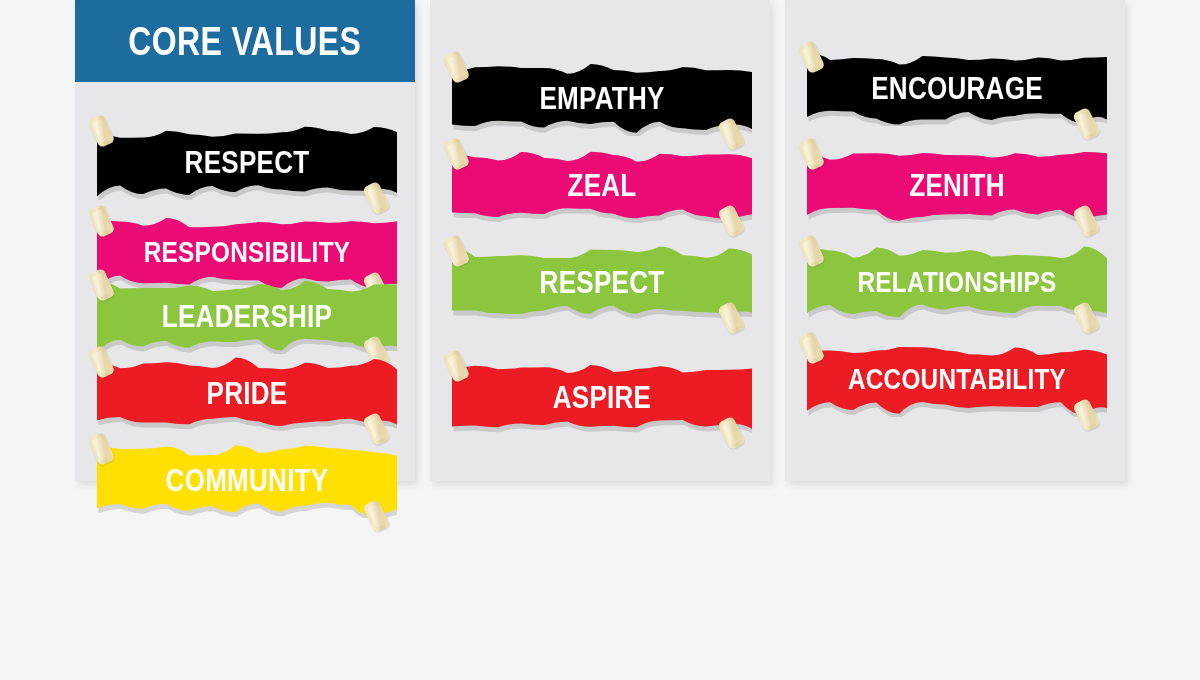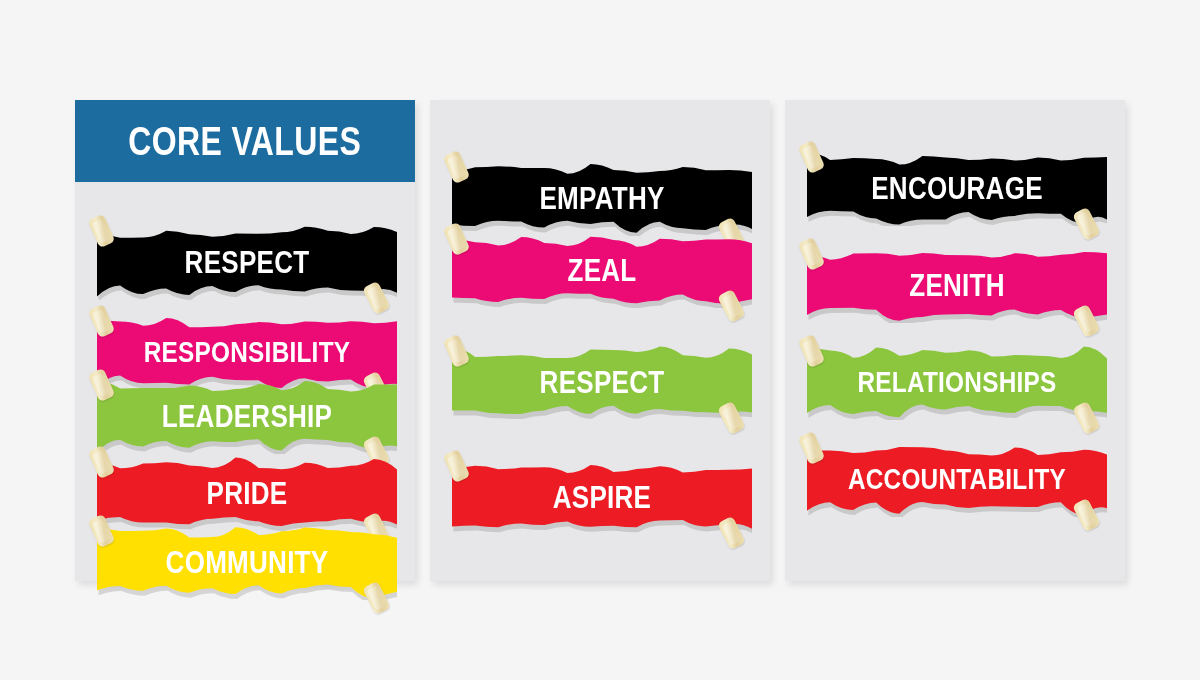--- a/index.html
+++ b/index.html
@@ -19,21 +19,20 @@
   #board {
     position: absolute;
     left: 0;
     top: 0;
     width: 1200px;
     height: 556px;
     display: flex;
     justify-content: center;
     align-items: flex-start;
     gap: 15px;
-    padding-top: 100px;
     box-sizing: border-box;
   }
 
   .panel {
     width: 340px;
     height: 481px;
     background: #e7e7e9;
     box-shadow: 3px 4px 7px rgba(0,0,0,0.10);
     display: flex;
     flex-direction: column;
@@ -181,21 +180,21 @@
         </div>
         <div class="strip" style="top: 245px;">
           <svg class="strip-shape" viewBox="0 0 300 76" preserveAspectRatio="none">
             <path d="M 0.0 8.2 Q 11.5 8.2 23.1 13.3 Q 34.6 13.3 46.2 8.4 Q 57.7 8.4 69.2 7.2 Q 80.8 7.2 92.3 10.5 Q 103.8 10.5 115.4 13.0 Q 126.9 13.0 138.5 2.6 Q 150.0 2.6 161.5 13.0 Q 173.1 13.0 184.6 14.3 Q 196.2 14.3 207.7 7.8 Q 219.2 7.8 230.8 13.0 Q 242.3 13.0 253.8 10.8 Q 265.4 10.8 276.9 3.9 Q 288.5 3.9 300.0 14.5 L 300.0 69.5 Q 288.5 63.1 276.9 67.5 Q 265.4 67.5 253.8 63.8 Q 242.3 63.8 230.8 66.2 Q 219.2 66.2 207.7 67.4 Q 196.2 67.4 184.6 71.0 Q 173.1 71.0 161.5 66.3 Q 150.0 66.3 138.5 62.1 Q 126.9 62.1 115.4 63.8 Q 103.8 63.8 92.3 69.3 Q 80.8 69.3 69.2 67.4 Q 57.7 67.4 46.2 67.6 Q 34.6 67.6 23.1 61.9 Q 11.5 61.9 0.0 65.3 Z" fill="rgba(0,0,0,0.13)" transform="translate(1.5,5)"></path>
             <path d="M 0.0 8.2 Q 11.5 8.2 23.1 13.3 Q 34.6 13.3 46.2 8.4 Q 57.7 8.4 69.2 7.2 Q 80.8 7.2 92.3 10.5 Q 103.8 10.5 115.4 13.0 Q 126.9 13.0 138.5 2.6 Q 150.0 2.6 161.5 13.0 Q 173.1 13.0 184.6 14.3 Q 196.2 14.3 207.7 7.8 Q 219.2 7.8 230.8 13.0 Q 242.3 13.0 253.8 10.8 Q 265.4 10.8 276.9 3.9 Q 288.5 3.9 300.0 14.5 L 300.0 69.5 Q 288.5 63.1 276.9 67.5 Q 265.4 67.5 253.8 63.8 Q 242.3 63.8 230.8 66.2 Q 219.2 66.2 207.7 67.4 Q 196.2 67.4 184.6 71.0 Q 173.1 71.0 161.5 66.3 Q 150.0 66.3 138.5 62.1 Q 126.9 62.1 115.4 63.8 Q 103.8 63.8 92.3 69.3 Q 80.8 69.3 69.2 67.4 Q 57.7 67.4 46.2 67.6 Q 34.6 67.6 23.1 61.9 Q 11.5 61.9 0.0 65.3 Z" fill="#ED1C24"></path>
           </svg>
           <div class="strip-label">PRIDE</div>
           <div class="tape tape-tl"></div>
           <div class="tape tape-br"></div>
         </div>
-        <div class="strip" style="top: 314px;">
+        <div class="strip" style="top: 332px;">
           <svg class="strip-shape" viewBox="0 0 300 76" preserveAspectRatio="none">
             <path d="M 0.0 4.5 Q 11.5 4.5 23.1 7.1 Q 34.6 7.1 46.2 6.7 Q 57.7 6.7 69.2 4.4 Q 80.8 4.4 92.3 13.6 Q 103.8 13.6 115.4 13.1 Q 126.9 13.1 138.5 3.3 Q 150.0 3.3 161.5 11.1 Q 173.1 11.1 184.6 7.3 Q 196.2 7.3 207.7 3.5 Q 219.2 3.5 230.8 6.1 Q 242.3 6.1 253.8 8.0 Q 265.4 8.0 276.9 10.2 Q 288.5 10.2 300.0 13.7 L 300.0 67.7 Q 288.5 70.0 276.9 74.3 Q 265.4 74.3 253.8 62.9 Q 242.3 62.9 230.8 60.4 Q 219.2 60.4 207.7 64.0 Q 196.2 64.0 184.6 69.5 Q 173.1 69.5 161.5 61.3 Q 150.0 61.3 138.5 70.1 Q 126.9 70.1 115.4 64.3 Q 103.8 64.3 92.3 68.7 Q 80.8 68.7 69.2 61.7 Q 57.7 61.7 46.2 66.8 Q 34.6 66.8 23.1 62.0 Q 11.5 62.0 0.0 66.3 Z" fill="rgba(0,0,0,0.13)" transform="translate(1.5,5)"></path>
             <path d="M 0.0 4.5 Q 11.5 4.5 23.1 7.1 Q 34.6 7.1 46.2 6.7 Q 57.7 6.7 69.2 4.4 Q 80.8 4.4 92.3 13.6 Q 103.8 13.6 115.4 13.1 Q 126.9 13.1 138.5 3.3 Q 150.0 3.3 161.5 11.1 Q 173.1 11.1 184.6 7.3 Q 196.2 7.3 207.7 3.5 Q 219.2 3.5 230.8 6.1 Q 242.3 6.1 253.8 8.0 Q 265.4 8.0 276.9 10.2 Q 288.5 10.2 300.0 13.7 L 300.0 67.7 Q 288.5 70.0 276.9 74.3 Q 265.4 74.3 253.8 62.9 Q 242.3 62.9 230.8 60.4 Q 219.2 60.4 207.7 64.0 Q 196.2 64.0 184.6 69.5 Q 173.1 69.5 161.5 61.3 Q 150.0 61.3 138.5 70.1 Q 126.9 70.1 115.4 64.3 Q 103.8 64.3 92.3 68.7 Q 80.8 68.7 69.2 61.7 Q 57.7 61.7 46.2 66.8 Q 34.6 66.8 23.1 62.0 Q 11.5 62.0 0.0 66.3 Z" fill="#FFE000"></path>
           </svg>
           <div class="strip-label">COMMUNITY</div>
           <div class="tape tape-tl"></div>
           <div class="tape tape-br"></div>
         </div>
       </div>
     </div>
@@ -203,21 +202,21 @@
       <div class="strips">
         <div class="strip" style="top: 32px;">
           <svg class="strip-shape" viewBox="0 0 300 76" preserveAspectRatio="none">
             <path d="M 0.0 11.0 Q 11.5 11.0 23.1 7.3 Q 34.6 7.3 46.2 6.3 Q 57.7 6.3 69.2 7.9 Q 80.8 7.9 92.3 7.9 Q 103.8 7.9 115.4 13.8 Q 126.9 13.8 138.5 4.0 Q 150.0 4.0 161.5 10.0 Q 173.1 10.0 184.6 12.8 Q 196.2 12.8 207.7 11.1 Q 219.2 11.1 230.8 7.1 Q 242.3 7.1 253.8 10.3 Q 265.4 10.3 276.9 9.9 Q 288.5 9.9 300.0 12.0 L 300.0 69.0 Q 288.5 62.6 276.9 65.1 Q 265.4 65.1 253.8 70.1 Q 242.3 70.1 230.8 68.3 Q 219.2 68.3 207.7 61.8 Q 196.2 61.8 184.6 72.7 Q 173.1 72.7 161.5 61.7 Q 150.0 61.7 138.5 63.9 Q 126.9 63.9 115.4 60.8 Q 103.8 60.8 92.3 67.6 Q 80.8 67.6 69.2 61.4 Q 57.7 61.4 46.2 60.8 Q 34.6 60.8 23.1 66.1 Q 11.5 66.1 0.0 64.6 Z" fill="rgba(0,0,0,0.13)" transform="translate(1.5,5)"></path>
             <path d="M 0.0 11.0 Q 11.5 11.0 23.1 7.3 Q 34.6 7.3 46.2 6.3 Q 57.7 6.3 69.2 7.9 Q 80.8 7.9 92.3 7.9 Q 103.8 7.9 115.4 13.8 Q 126.9 13.8 138.5 4.0 Q 150.0 4.0 161.5 10.0 Q 173.1 10.0 184.6 12.8 Q 196.2 12.8 207.7 11.1 Q 219.2 11.1 230.8 7.1 Q 242.3 7.1 253.8 10.3 Q 265.4 10.3 276.9 9.9 Q 288.5 9.9 300.0 12.0 L 300.0 69.0 Q 288.5 62.6 276.9 65.1 Q 265.4 65.1 253.8 70.1 Q 242.3 70.1 230.8 68.3 Q 219.2 68.3 207.7 61.8 Q 196.2 61.8 184.6 72.7 Q 173.1 72.7 161.5 61.7 Q 150.0 61.7 138.5 63.9 Q 126.9 63.9 115.4 60.8 Q 103.8 60.8 92.3 67.6 Q 80.8 67.6 69.2 61.4 Q 57.7 61.4 46.2 60.8 Q 34.6 60.8 23.1 66.1 Q 11.5 66.1 0.0 64.6 Z" fill="#EF822"></path>
           </svg>
           <div class="strip-label">EMPATHY</div>
           <div class="tape tape-tl"></div>
           <div class="tape tape-br"></div>
         </div>
-        <div class="strip" style="top: 104px;">
+        <div class="strip" style="top: 119px;">
           <svg class="strip-shape" viewBox="0 0 300 76" preserveAspectRatio="none">
             <path d="M 0.0 7.3 Q 11.5 7.3 23.1 10.2 Q 34.6 10.2 46.2 13.6 Q 57.7 13.6 69.2 5.1 Q 80.8 5.1 92.3 11.0 Q 103.8 11.0 115.4 13.9 Q 126.9 13.9 138.5 4.7 Q 150.0 4.7 161.5 8.0 Q 173.1 8.0 184.6 14.8 Q 196.2 14.8 207.7 6.8 Q 219.2 6.8 230.8 9.2 Q 242.3 9.2 253.8 7.5 Q 265.4 7.5 276.9 7.2 Q 288.5 7.2 300.0 11.2 L 300.0 67.3 Q 288.5 69.4 276.9 72.0 Q 265.4 72.0 253.8 69.2 Q 242.3 69.2 230.8 62.5 Q 219.2 62.5 207.7 68.4 Q 196.2 68.4 184.6 71.2 Q 173.1 71.2 161.5 66.7 Q 150.0 66.7 138.5 61.8 Q 126.9 61.8 115.4 61.3 Q 103.8 61.3 92.3 67.1 Q 80.8 67.1 69.2 65.8 Q 57.7 65.8 46.2 70.0 Q 34.6 70.0 23.1 66.2 Q 11.5 66.2 0.0 65.6 Z" fill="rgba(0,0,0,0.13)" transform="translate(1.5,5)"></path>
             <path d="M 0.0 7.3 Q 11.5 7.3 23.1 10.2 Q 34.6 10.2 46.2 13.6 Q 57.7 13.6 69.2 5.1 Q 80.8 5.1 92.3 11.0 Q 103.8 11.0 115.4 13.9 Q 126.9 13.9 138.5 4.7 Q 150.0 4.7 161.5 8.0 Q 173.1 8.0 184.6 14.8 Q 196.2 14.8 207.7 6.8 Q 219.2 6.8 230.8 9.2 Q 242.3 9.2 253.8 7.5 Q 265.4 7.5 276.9 7.2 Q 288.5 7.2 300.0 11.2 L 300.0 67.3 Q 288.5 69.4 276.9 72.0 Q 265.4 72.0 253.8 69.2 Q 242.3 69.2 230.8 62.5 Q 219.2 62.5 207.7 68.4 Q 196.2 68.4 184.6 71.2 Q 173.1 71.2 161.5 66.7 Q 150.0 66.7 138.5 61.8 Q 126.9 61.8 115.4 61.3 Q 103.8 61.3 92.3 67.1 Q 80.8 67.1 69.2 65.8 Q 57.7 65.8 46.2 70.0 Q 34.6 70.0 23.1 66.2 Q 11.5 66.2 0.0 65.6 Z" fill="#EC0A74"></path>
           </svg>
           <div class="strip-label">ZEAL</div>
           <div class="tape tape-tl"></div>
           <div class="tape tape-br"></div>
         </div>
         <div class="strip" style="top: 216px;">
           <svg class="strip-shape" viewBox="0 0 300 76" preserveAspectRatio="none">

